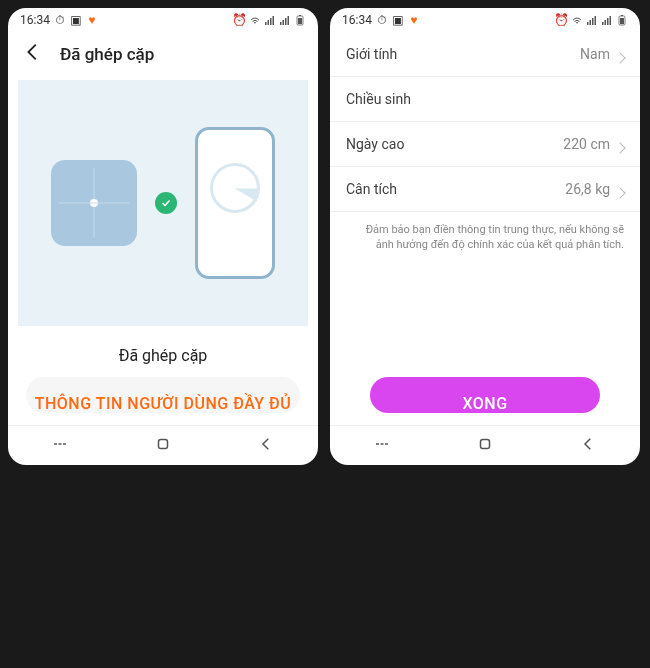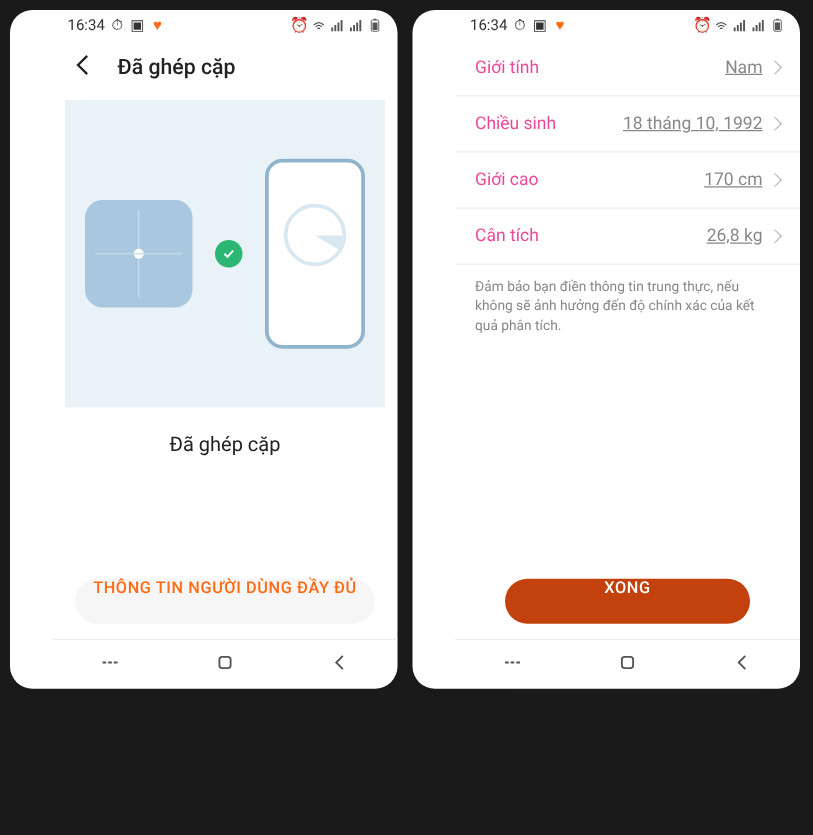--- a/index.html
+++ b/index.html
@@ -8,27 +8,26 @@
     font-family: -apple-system, Roboto, "Segoe UI", Arial, sans-serif;
     display: flex;
     gap: 12px;
     padding: 8px;
     width: 650px;
     height: 668px;
   }
   .phone {
     background: #fff;
     width: 310px;
-    height: 543px;
+    height: 457px;
     border-radius: 18px;
     overflow: hidden;
     display: flex;
     flex-direction: column;
     position: relative;
-    padding-left: 34px;
   }
   .status-bar {
     height: 24px;
     display: flex;
     justify-content: space-between;
     align-items: center;
     padding: 0 12px;
     font-size: 12px;
     color: #333;
   }
@@ -87,42 +86,42 @@
   }
   .paired-text {
     text-align:center; font-size:16px; color:#222; margin-top:20px;
   }
   .flex-spacer { flex:1; }
   .pill-btn {
     margin: 0 18px 12px 18px;
     height: 36px;
     border-radius: 18px;
     background:#f6f6f6;
-    display:flex; align-items:flex-start; justify-content:center;
-    font-size:13px; letter-spacing:0.5px; font-weight:500;
+    display:flex; align-items:flex-end; justify-content:center;
+    font-size:16px; letter-spacing:0.5px; font-weight:500;
   }
   .pill-orange-text { color:#ff6a13; }
-  .pill-orange-bg { background:#c2410c; color:#fff; margin:0 40px 12px 40px; }
+  .pill-orange-bg { background:#d946ef; color:#fff; margin:0 40px 12px 40px; }
   .navbar {
     height:40px; display:flex; align-items:center; justify-content:space-around;
     border-top:1px solid #eee;
   }
   .nav-ic { width:18px; height:18px; color:#555; }
   
   .row {
     display:flex; align-items:center; justify-content:space-between;
     padding: 14px 16px;
     border-bottom:1px solid #eee;
     font-size:14px;
   }
-  .row-label { color:#ec4899; }
-  .row-val { color:#888; display:flex; align-items:center; gap:6px;text-decoration:underline; }
+  .row-label { color:#404040; }
+  .row-val { color:#888; display:flex; align-items:flex-end; gap:6px; }
   .chev { width:8px; height:8px; border-right:1.5px solid #bbb; border-bottom:1.5px solid #bbb; transform:rotate(-45deg); }
   .hint {
-    font-size:11px; color:#888; padding:10px 16px; line-height:1.4;
+    font-size:11px; color:#888; padding:10px 16px; line-height:1.4;text-align:right;
   }
 </style>
 </head>
 <body>
 
 <div class="phone">
   <div class="status-bar">
     <div class="status-left">
       <span>16:34</span>
       <span class="status-ic">⏱</span>
@@ -250,29 +249,25 @@
 
   <div class="row">
     <span class="row-label">Giới tính</span>
     <span class="row-val">
         <span>Nam</span>
         <span class="chev"></span>
       </span>
   </div>
   <div class="row">
     <span class="row-label">Chiều sinh</span>
+  </div>
+  <div class="row">
+    <span class="row-label">Ngày cao</span>
     <span class="row-val">
-        <span>18 tháng 10, 1992</span>
-        <span class="chev"></span>
-      </span>
-  </div>
-  <div class="row">
-    <span class="row-label">Giới cao</span>
-    <span class="row-val">
-        <span>170 cm</span>
+        <span>220 cm</span>
         <span class="chev"></span>
       </span>
   </div>
   <div class="row">
     <span class="row-label">Cân tích</span>
     <span class="row-val">
         <span>26,8 kg</span>
         <span class="chev"></span>
       </span>
   </div>

